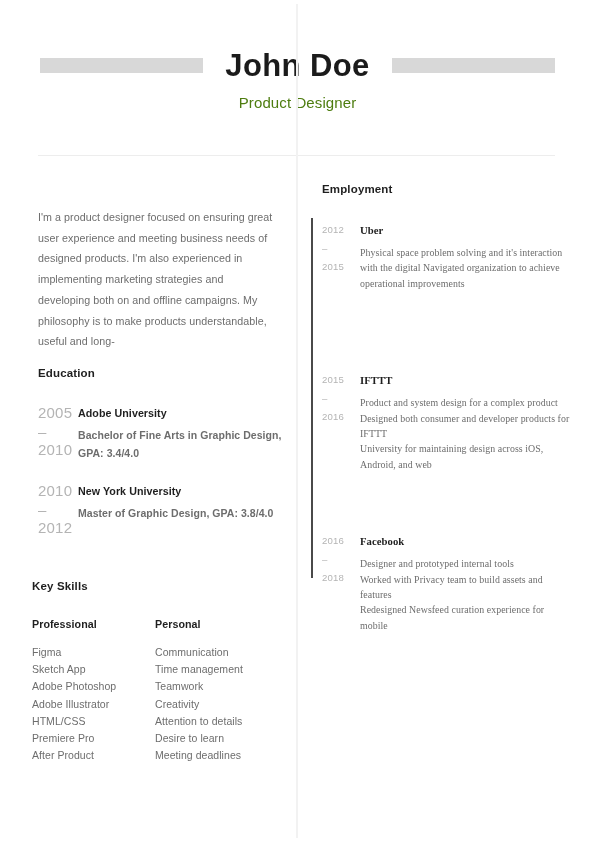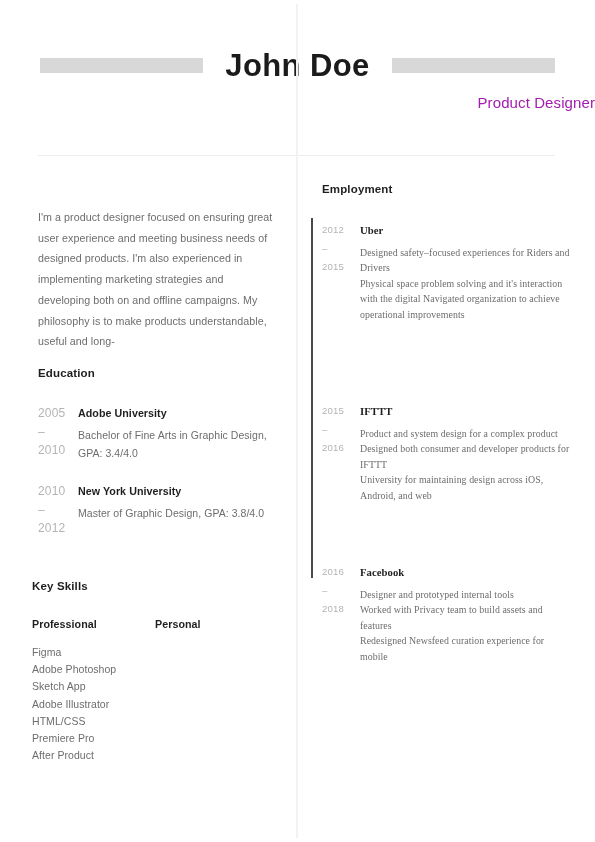--- a/index.html
+++ b/index.html
@@ -45,23 +45,23 @@
     font-weight: 700;
     letter-spacing: 0.4px;
     color: #1b1b1b;
     white-space: nowrap;
     line-height: 1;
   }
   .job-title {
     position: absolute;
     left: 0; top: 94px;
     width: 595px;
-    text-align: right;
+    text-align: center;
     font-size: 15px;
-    color: #a21caf;
+    color: #4d7c0f;
     letter-spacing: 0.1px;
   }
   .header-rule {
     position: absolute;
     left: 38px; top: 155px;
     width: 517px;
     height: 1px;
     background: #ededed;
   }
 
@@ -99,40 +99,41 @@
 
   .edu-block { position: absolute; left: 38px; top: 367px; width: 245px; }
   .edu-list  { margin-top: 25px; }
   .entry {
     display: flex;
     align-items: flex-start;
   }
   .entry + .entry { margin-top: 20px; }
   .years {
     flex: 0 0 40px;
-    font-size: 12px;
+    font-size: 15px;
     color: #b4b4b4;
     line-height: 18.5px;
     letter-spacing: 0.2px;
   }
   .years .dash { display: block; }
   .entry-body { flex: 1 1 auto; padding-top: 0px; }
   .entry-heading {
     font-size: 10.7px;
     font-weight: 700;
     color: #1f1f1f;
     line-height: 18px;
     letter-spacing: 0.05px;
   }
   .entry-desc {
     margin-top: 5px;
     font-size: 10.5px;
     line-height: 17.5px;
     color: #6d6d6d;
     letter-spacing: 0.05px;
+    font-weight: bold;
   }
 
   .skills-block { position: absolute; left: 32px; top: 580px; width: 250px; }
   .skills-grid {
     margin-top: 26px;
     display: flex;
   }
   .skills-col { flex: 0 0 123px; }
   .skills-col-title {
     font-size: 10.7px;
@@ -244,52 +245,60 @@
 </div>
 
 <div class="skills-block">
   <div class="section-title">Key Skills</div>
   <div class="skills-grid">
 
     <div class="skills-col">
       <div class="skills-col-title">Professional</div>
       <ul class="skills-items">
         <li>Figma</li>
+        <li>Sketch App</li>
         <li>Adobe Photoshop</li>
-        <li>Sketch App</li>
         <li>Adobe Illustrator</li>
         <li>HTML/CSS</li>
         <li>Premiere Pro</li>
         <li>After Product</li>
       </ul>
     </div>
 
     <div class="skills-col">
       <div class="skills-col-title">Personal</div>
+      <ul class="skills-items">
+        <li>Communication</li>
+        <li>Time management</li>
+        <li>Teamwork</li>
+        <li>Creativity</li>
+        <li>Attention to details</li>
+        <li>Desire to learn</li>
+        <li>Meeting deadlines</li>
+      </ul>
     </div>
 
   </div>
 </div>
 
 <div class="timeline-bar"></div>
 
 <div class="col-right">
   <div class="section-title">Employment</div>
   <div class="emp-list">
 
     <div class="emp-entry uber">
       <div class="emp-years">
         <span>2012</span>
         <span class="dash">–</span>
         <span>2015</span>
       </div>
       <div class="emp-body">
         <div class="emp-company">Uber</div>
         <ul class="emp-bullets">
-          <li>Designed safety–focused experiences for Riders and Drivers</li>
           <li>Physical space problem solving and it's interaction with the digital Navigated organization to achieve operational improvements</li>
         </ul>
       </div>
     </div>
 
     <div class="emp-entry ifttt">
       <div class="emp-years">
         <span>2015</span>
         <span class="dash">–</span>
         <span>2016</span>

